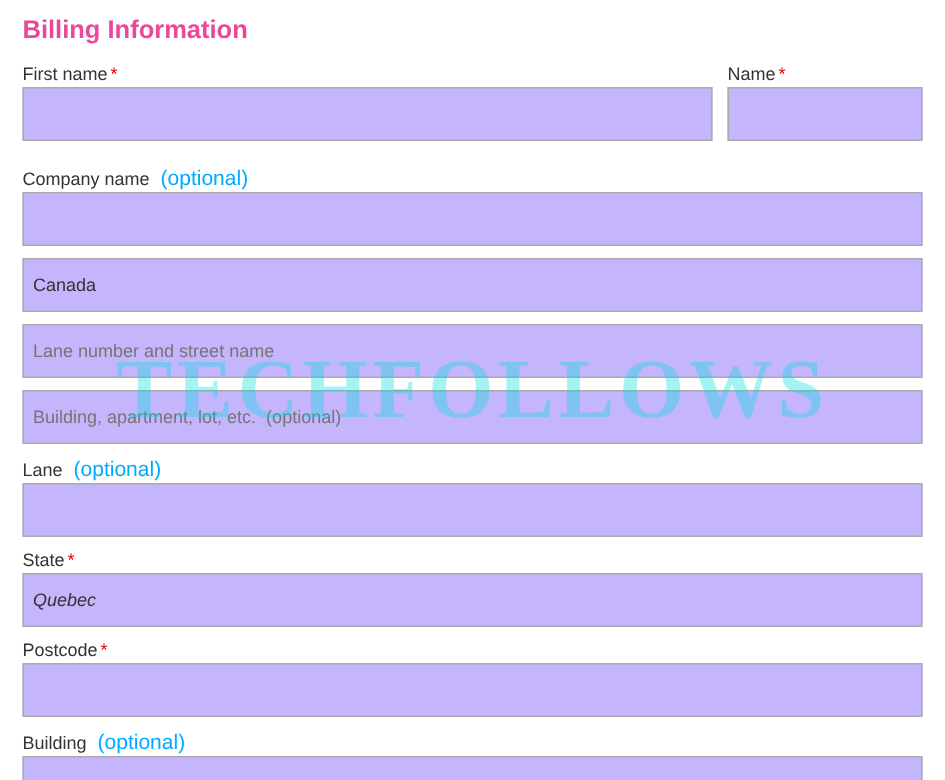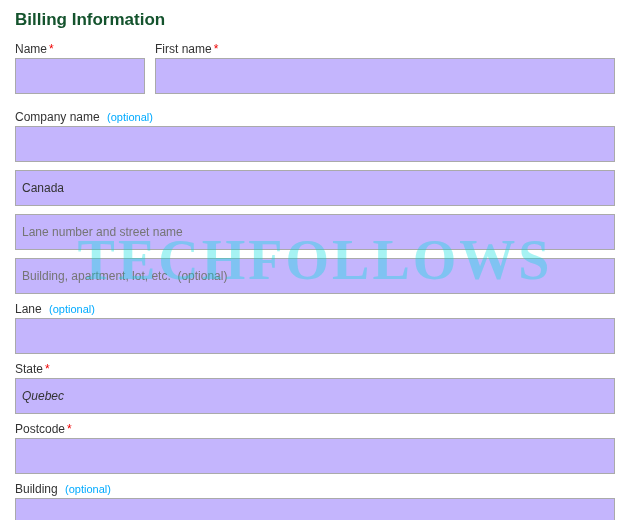--- a/index.html
+++ b/index.html
@@ -12,21 +12,21 @@
       font-size: 13px;
       color: #333;
       background: #fff;
       width: 630px;
       min-height: 520px;
       padding: 10px 15px;
     }
     h1 {
       font-size: 17px;
       font-weight: bold;
-      color: #14532d;
+      color: #ec4899;
       margin-bottom: 12px;
     }
     .form-row {
       display: flex;
       gap: 10px;
       margin-bottom: 8px;
     }
     .form-group {
       display: flex;
       flex-direction: column;
@@ -45,21 +45,21 @@
       font-size: 12px;
       color: #333;
       margin-bottom: 2px;
     }
     label .required {
       color: #e00;
       margin-left: 2px;
     }
     label .optional {
       color: #00aaff;
-      font-size: 11px;
+      font-size: 14px;
       margin-left: 4px;
     }
     input[type="text"] {
       width: 100%;
       height: 36px;
       border: 1px solid #aaa;
       padding: 3px 6px;
       font-size: 12px;
       color: #333;
       background: #c4b5fd;
@@ -92,29 +92,29 @@
     }
   </style>
 </head>
 <body>
 
 <div class="watermark">TECHFOLLOWS</div>
 
 <h1>Billing Information</h1>
 
 <div class="form-row">
+  <div class="form-group wide">
+    <label>
+      <span>First name</span><span class="required">*</span>
+    </label>
+    <input type="text" value="" style="">
+  </div>
   <div class="form-group narrow">
     <label>
       <span>Name</span><span class="required">*</span>
-    </label>
-    <input type="text" value="" style="">
-  </div>
-  <div class="form-group wide">
-    <label>
-      <span>First name</span><span class="required">*</span>
     </label>
     <input type="text" value="" style="">
   </div>
 </div>
 
 <div class="form-group full">
   <label>
     <span>Company name</span>
     <span class="optional">(optional)</span>
   </label>

